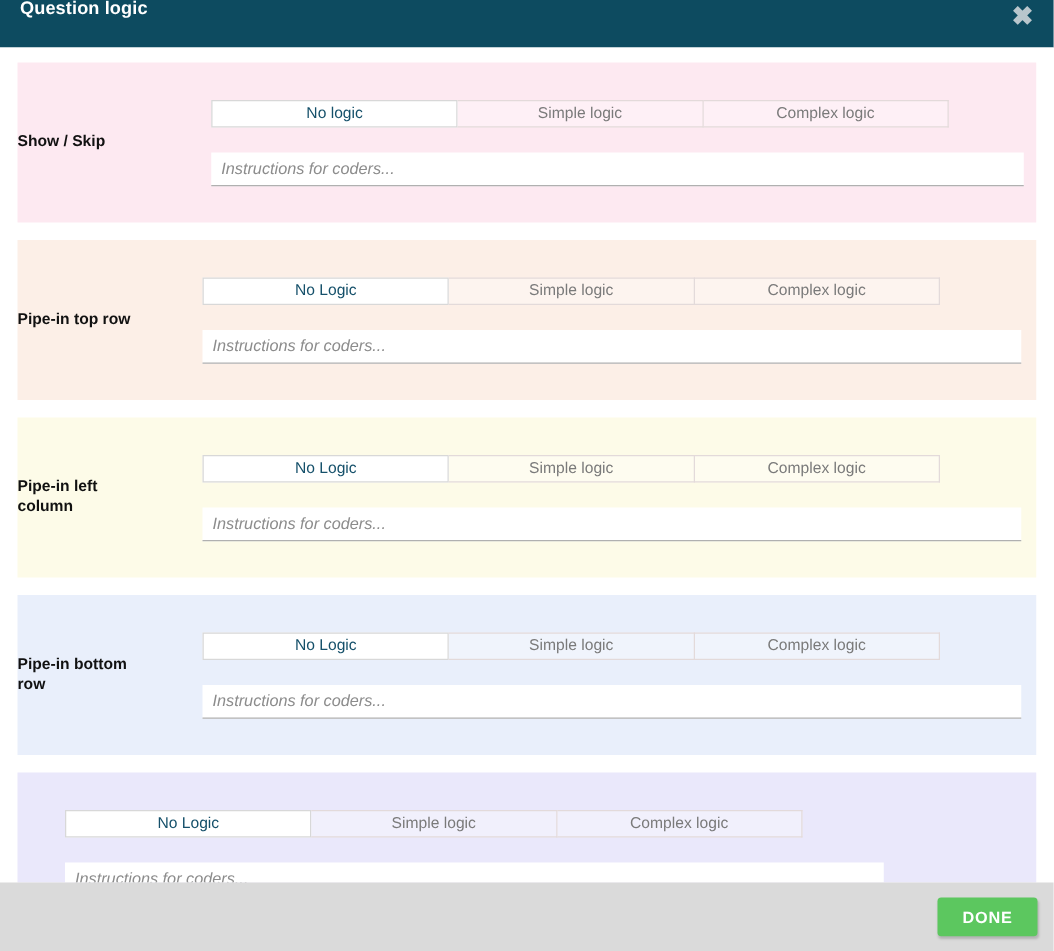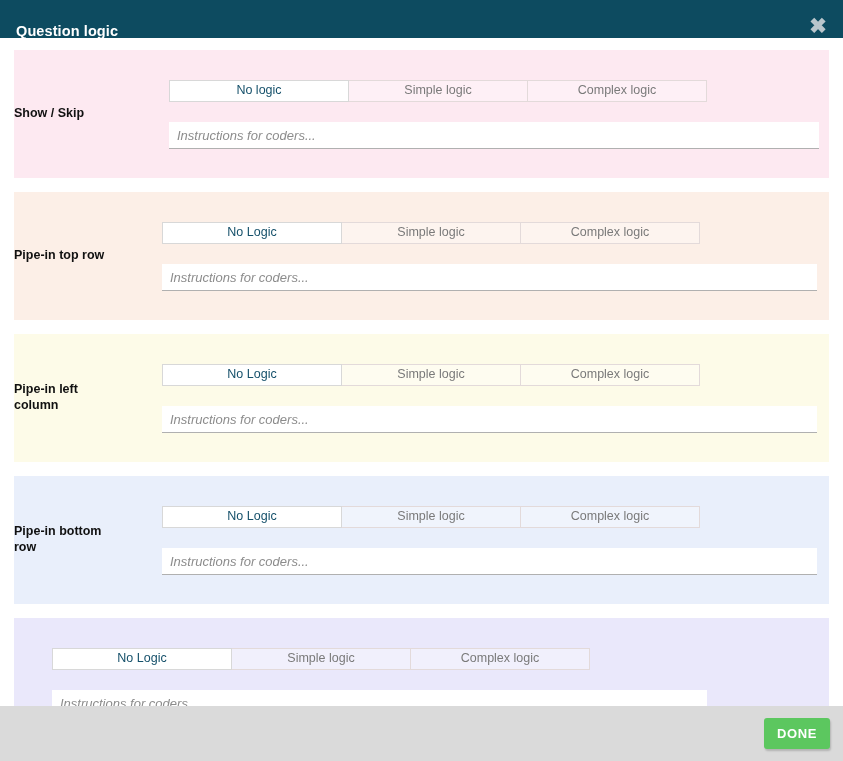--- a/index.html
+++ b/index.html
@@ -23,21 +23,21 @@
     flex-direction: column;
     background: #ffffff;
   }
 
   
   .dialog-header {
     height: 38px;
     min-height: 38px;
     background: #0d4b60;
     display: flex;
-    align-items: flex-end;
+    align-items: flex-start;
     justify-content: space-between;
     padding: 0 12px 0 16px;
     box-sizing: border-box;
   }
   .dialog-title {
     color: #ffffff;
     font-size: 14.5px;
     font-weight: bold;
     letter-spacing: 0.1px;
     line-height: 1;
@@ -92,21 +92,21 @@
     display: flex;
     flex-direction: column;
     padding-left: 38px;
     box-sizing: border-box;
   }
   .logic-section.first .section-controls { padding-left: 45px; }
 
   
   .tab-group {
     display: flex;
-    width: 538px;
+    width: 590px;
     height: 22px;
     margin-bottom: 20px;
     box-sizing: border-box;
   }
   .tab {
     flex: 1;
     display: flex;
     align-items: center;
     justify-content: center;
     font-size: 12.5px;
@@ -162,21 +162,21 @@
   }
   .done-btn {
     background: #5cc75f;
     color: #ffffff;
     border: none;
     border-radius: 3px;
     font-family: "Liberation Sans", sans-serif;
     font-size: 13px;
     font-weight: bold;
     letter-spacing: 0.6px;
-    padding: 8px 13px;
+    padding: 8px 20px;
     cursor: pointer;
     box-shadow: 1px 2px 2px rgba(0,0,0,0.18);
   }
 </style>
 </head>
 <body>
 
 <div class="dialog">
 
   <div class="dialog-header">

